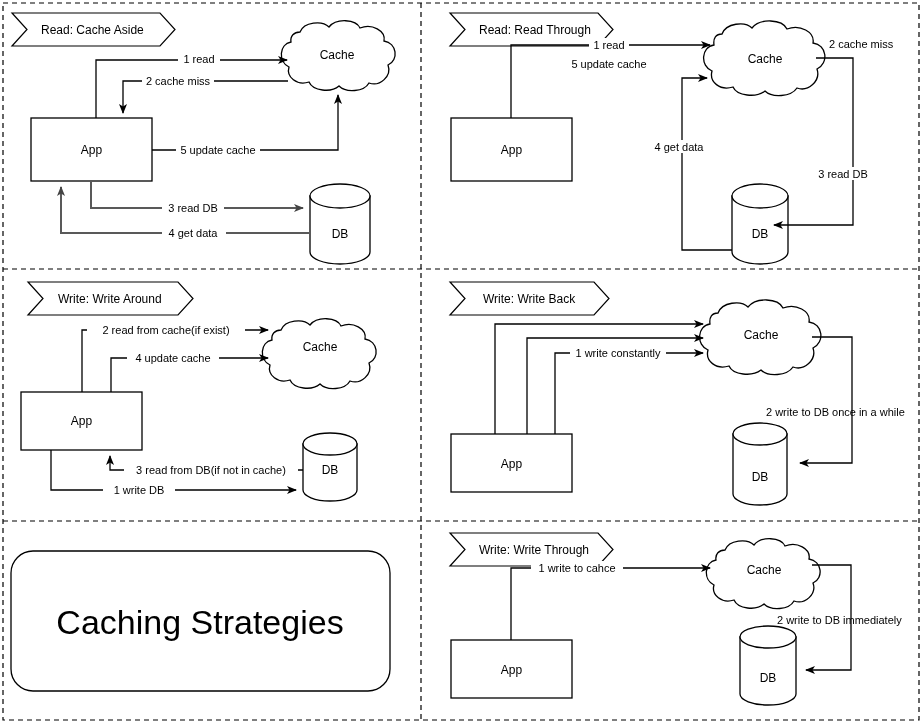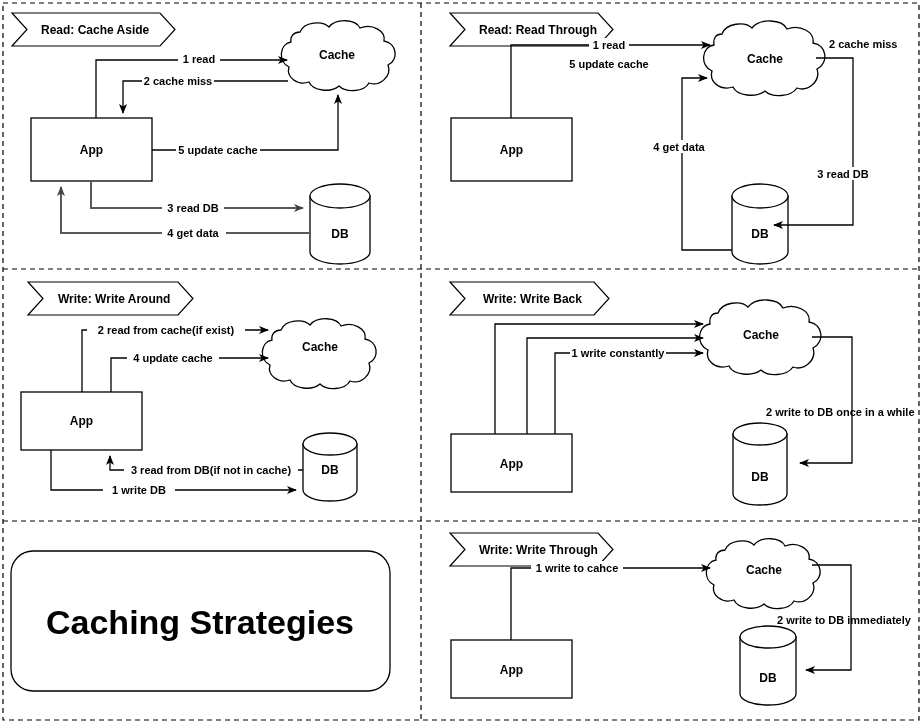--- a/index.html
+++ b/index.html
@@ -1,18 +1,18 @@
 <!DOCTYPE html>
 <html><head>
 <meta charset="utf-8">
 <style>
   html,body{margin:0;padding:0;background:#ffffff;}
   body{width:922px;height:723px;overflow:hidden;
        font-family:"Liberation Sans","DejaVu Sans",sans-serif;}
-  #canvas{position:relative;width:922px;height:723px;background:#fff;font-weight:bold;}
+  #canvas{position:relative;width:922px;height:723px;background:#fff;}
   svg{display:block;}
   .lbl{font-family:"Liberation Sans","DejaVu Sans",sans-serif;font-size:11px;fill:#000;}
   .nodelbl{font-family:"Liberation Sans","DejaVu Sans",sans-serif;font-size:12px;fill:#000;}
   .bannerlbl{font-family:"Liberation Sans","DejaVu Sans",sans-serif;font-size:12px;fill:#000;}
   .titlelbl{font-family:"Liberation Sans","DejaVu Sans",sans-serif;font-size:34px;fill:#000;}
 </style>
 </head>
 <body>
 
 <div id="canvas">

